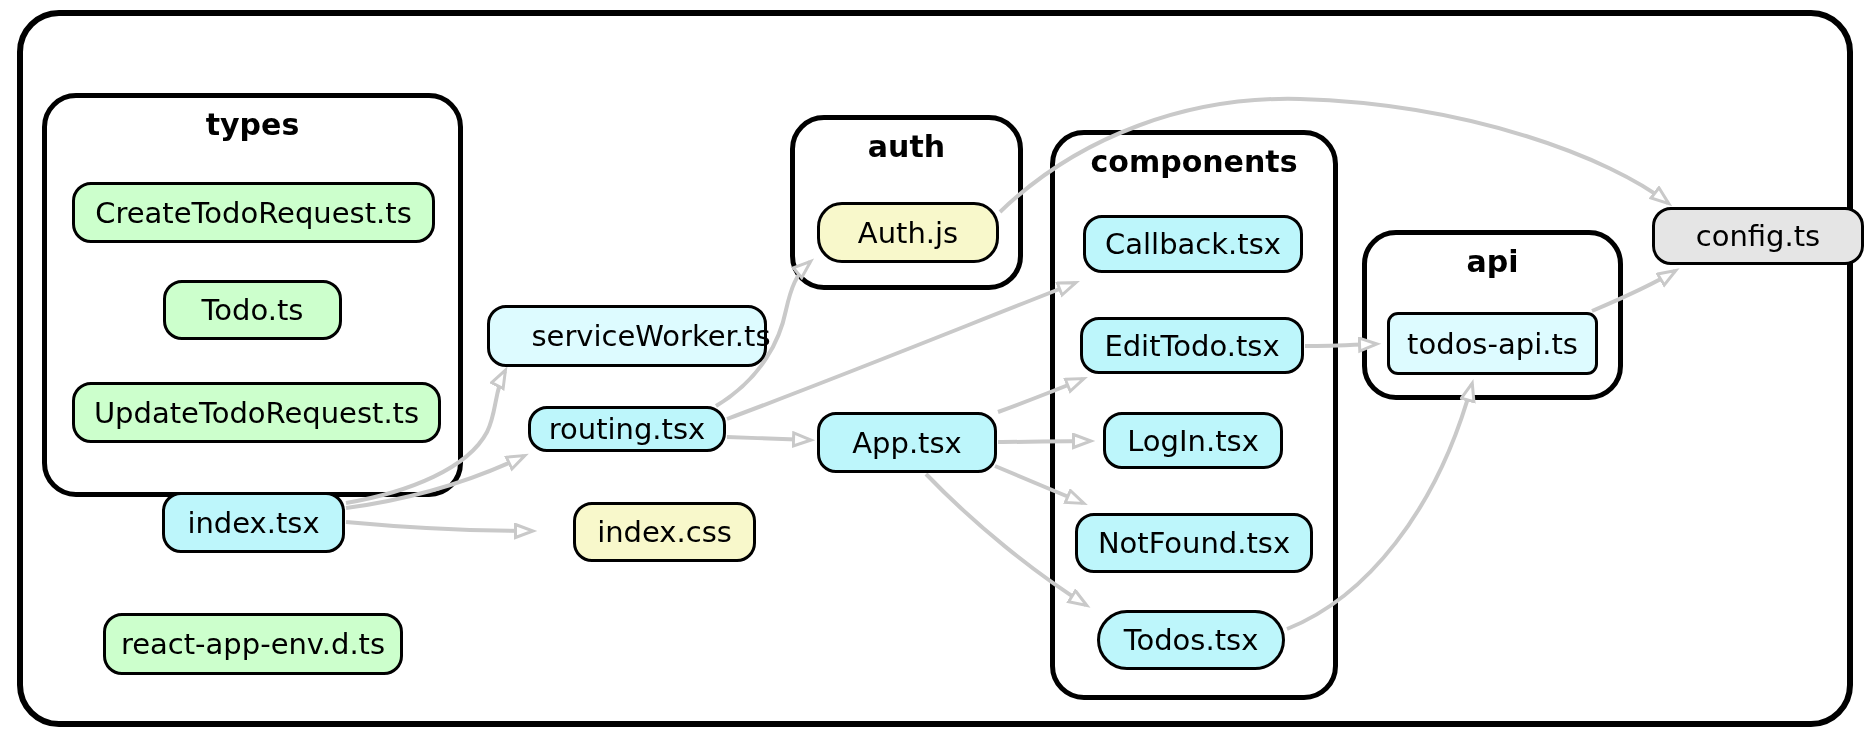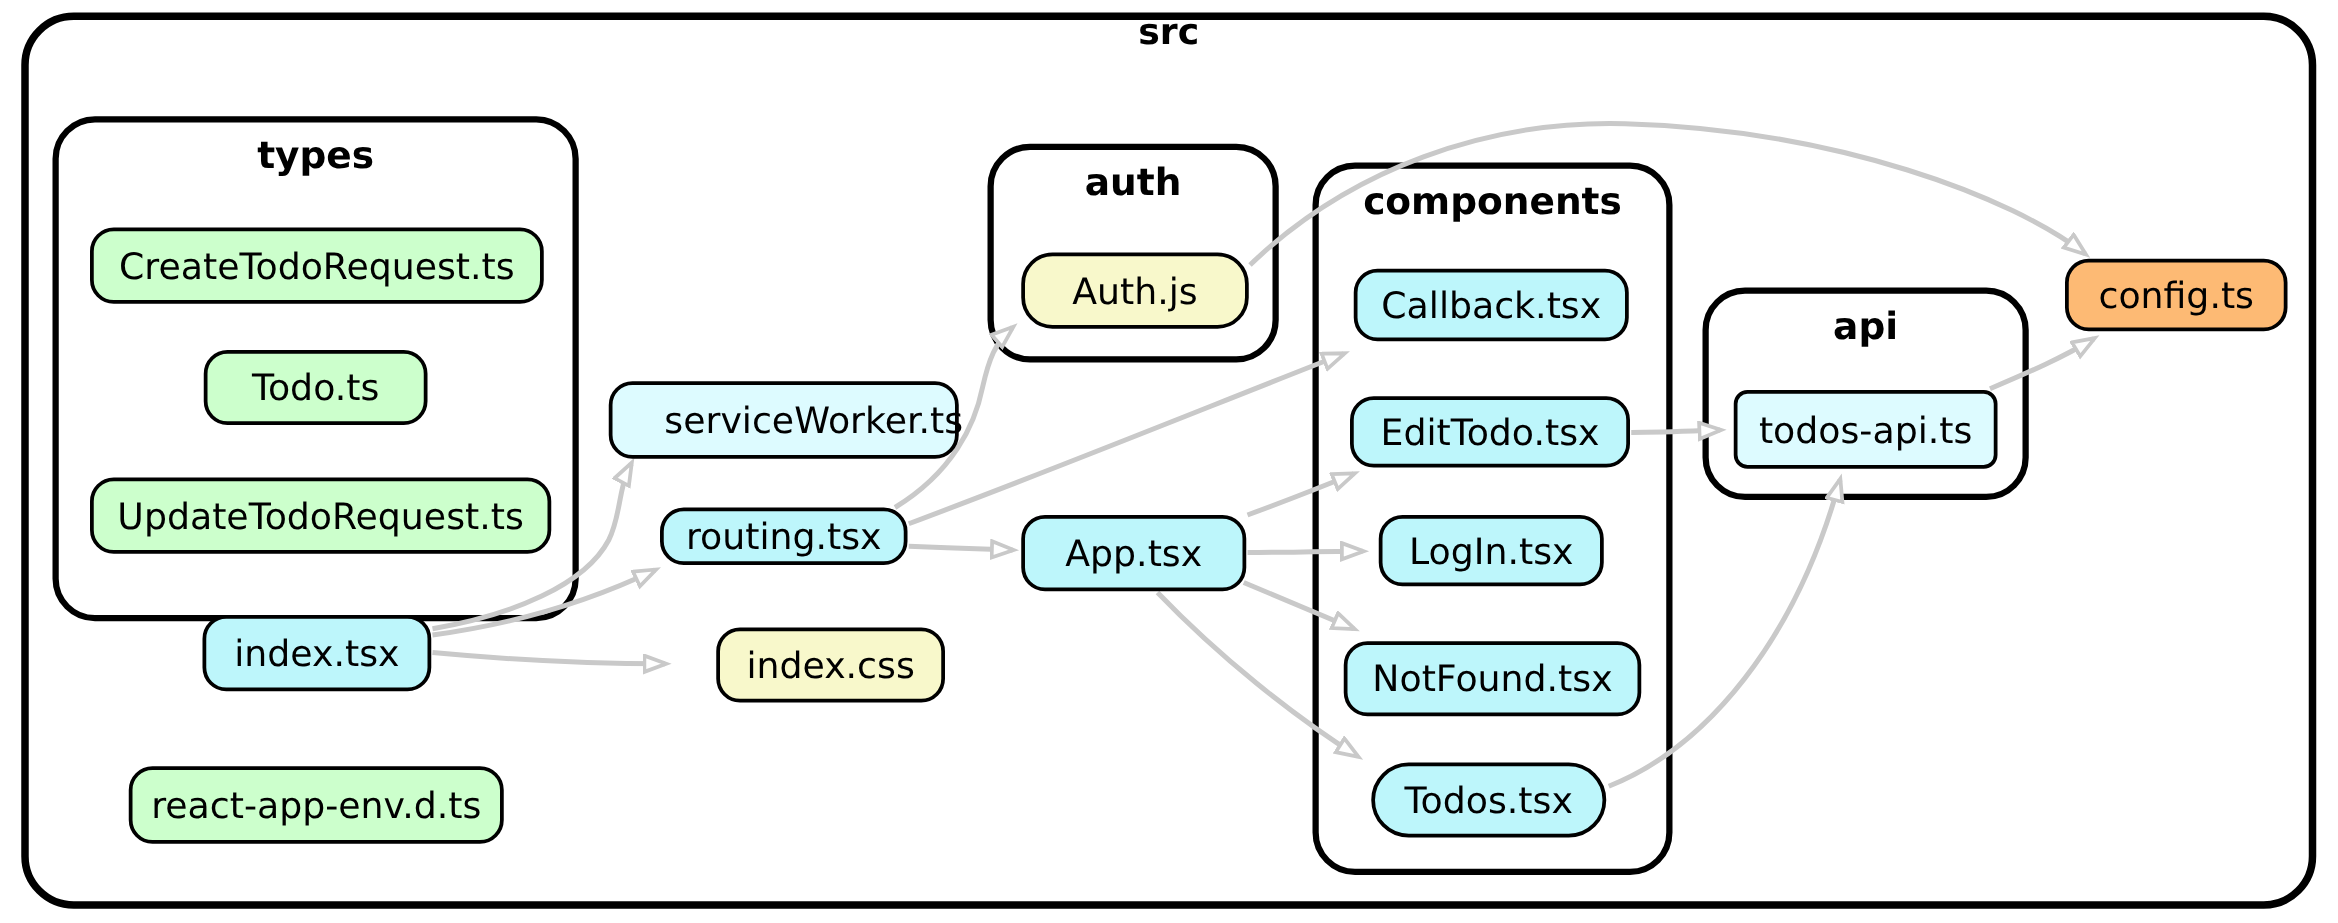--- a/index.html
+++ b/index.html
@@ -36,21 +36,20 @@
     font-size:29px; color:#000; white-space:nowrap;
     z-index:3;
   }
 </style>
 </head>
 <body>
 
 <div class="canvas">
 
   <div class="frame" style="left: 17px; top: 10px; width: 1836px; height: 717px;"></div>
-  <div class="frame-label">src</div>
 
   <div>
       <div class="group" style="left: 42px; top: 93px; width: 421px; height: 404px; padding-left: 12px;">
         <div class="group-label">types</div>
       </div>
       <div class="group" style="left: 790px; top: 115px; width: 233px; height: 175px;">
         <div class="group-label">auth</div>
       </div>
       <div class="group" style="left: 1050px; top: 130px; width: 288px; height: 570px;">
         <div class="group-label">components</div>
@@ -94,16 +93,16 @@
       <div class="node" style="left: 528px; top: 406px; width: 198px; height: 46px; background: rgb(189, 246, 251);">routing.tsx</div>
       <div class="node" style="left: 537px; top: 502px; width: 183px; height: 60px; background: rgb(248, 248, 203); margin-left: 36px;">index.css</div>
       <div class="node" style="left: 817px; top: 202px; width: 182px; height: 61px; background: rgb(248, 248, 203); border-radius: 25px;">Auth.js</div>
       <div class="node" style="left: 817px; top: 412px; width: 180px; height: 61px; background: rgb(189, 246, 251);">App.tsx</div>
       <div class="node" style="left: 1083px; top: 215px; width: 220px; height: 58px; background: rgb(189, 246, 251);">Callback.tsx</div>
       <div class="node" style="left: 1080px; top: 317px; width: 224px; height: 57px; background: rgb(189, 246, 251);">EditTodo.tsx</div>
       <div class="node" style="left: 1103px; top: 412px; width: 180px; height: 57px; background: rgb(189, 246, 251);">LogIn.tsx</div>
       <div class="node" style="left: 1075px; top: 513px; width: 238px; height: 60px; background: rgb(189, 246, 251);">NotFound.tsx</div>
       <div class="node" style="left: 1097px; top: 610px; width: 188px; height: 60px; background: rgb(189, 246, 251); border-radius: 30px;">Todos.tsx</div>
       <div class="node" style="left: 1387px; top: 312px; width: 211px; height: 63px; background: rgb(221, 251, 255); border-radius: 11px;">todos-api.ts</div>
-      <div class="node" style="left: 1652px; top: 207px; width: 178px; height: 58px; background: #fdba74;">config.ts</div>
+      <div class="node" style="left: 1652px; top: 207px; width: 212px; height: 58px; background: #e5e5e5;">config.ts</div>
     </div>
 
 </div>
 
 </body></html>

